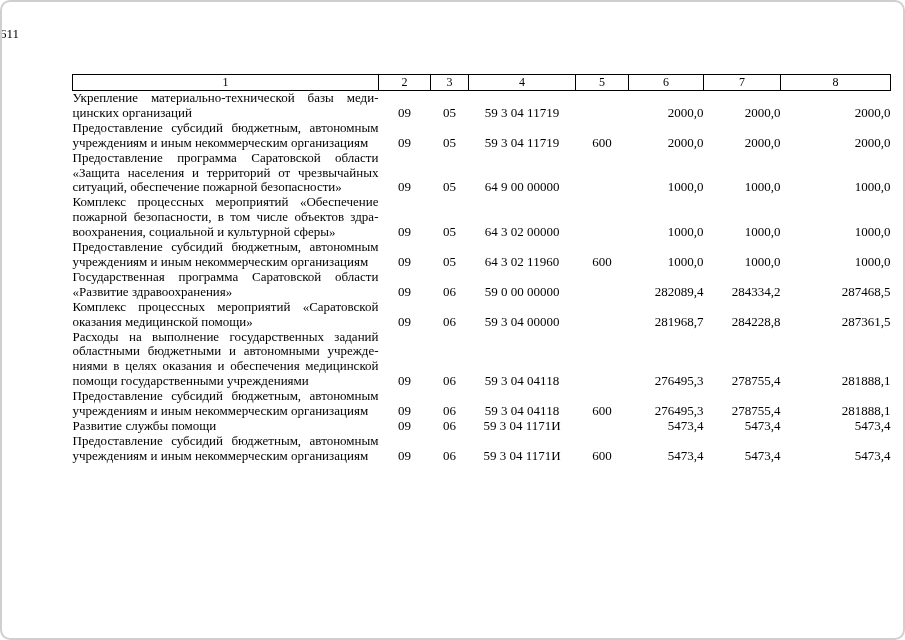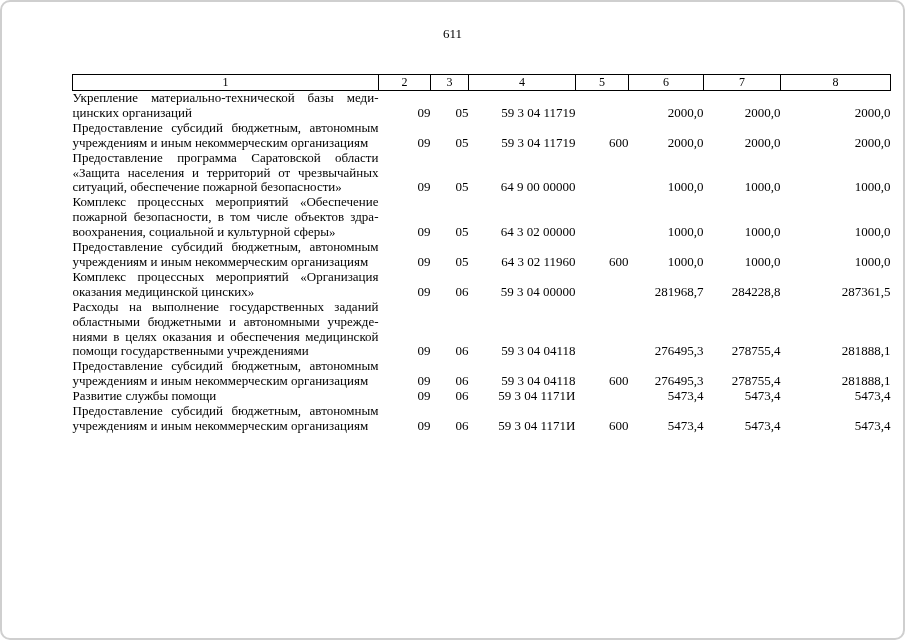--- a/index.html
+++ b/index.html
@@ -18,21 +18,21 @@
   .frame {
     position: absolute;
     inset: 0;
     border: 2px solid #cfcfcf;
     border-radius: 10px;
     pointer-events: none;
     box-sizing: border-box;
   }
   .page-number {
     padding-top: 26px;
-    text-align: center;
+    text-align: left;
     font-size: 13px;
   }
   table.budget-table {
     border-collapse: collapse;
     table-layout: fixed;
     width: 818px;
     margin: 32px 15px 0 72px;
     font-size: 13px;
     line-height: 14.9px;
   }
@@ -49,21 +49,21 @@
     padding: 0;
     vertical-align: bottom;
   }
   td.c-name {
     text-align: justify;
     vertical-align: top;
     padding-right: 5px;
     hyphens: manual;
     -webkit-hyphens: manual;
   }
-  td.c-center { text-align: right; }
+  td.c-center { text-align: center; }
   td.c-right  { text-align: right; padding-right: 6px; }
   td.c-right-wide { text-align: right; padding-right: 22px; }
 </style>
 </head>
 <body>
 
 <div class="frame"></div>
 
 <div class="page">
   <div class="page-number">611</div>
@@ -142,23 +142,33 @@
     <td class="c-center">09</td>
     <td class="c-center">05</td>
     <td class="c-center">64 3 02 11960</td>
     <td class="c-center">600</td>
     <td class="c-right">1000,0</td>
     <td class="c-right">1000,0</td>
     <td class="c-right-wide">1000,0</td>
   </tr>
 
 
-
-  <tr>
-    <td class="c-name">Комплекс процессных мероприятий «Организация оказания медицинской цинских»</td>
+  <tr>
+    <td class="c-name">Государственная программа Саратовской области «Развитие здравоохранения»</td>
+    <td class="c-center">09</td>
+    <td class="c-center">06</td>
+    <td class="c-center">59 0 00 00000</td>
+    <td class="c-center"></td>
+    <td class="c-right">282089,4</td>
+    <td class="c-right">284334,2</td>
+    <td class="c-right-wide">287468,5</td>
+  </tr>
+
+  <tr>
+    <td class="c-name">Комплекс процессных мероприятий «Саратовской оказания медицинской помощи»</td>
     <td class="c-center">09</td>
     <td class="c-center">06</td>
     <td class="c-center">59 3 04 00000</td>
     <td class="c-center"></td>
     <td class="c-right">281968,7</td>
     <td class="c-right">284228,8</td>
     <td class="c-right-wide">287361,5</td>
   </tr>
 
   <tr>

